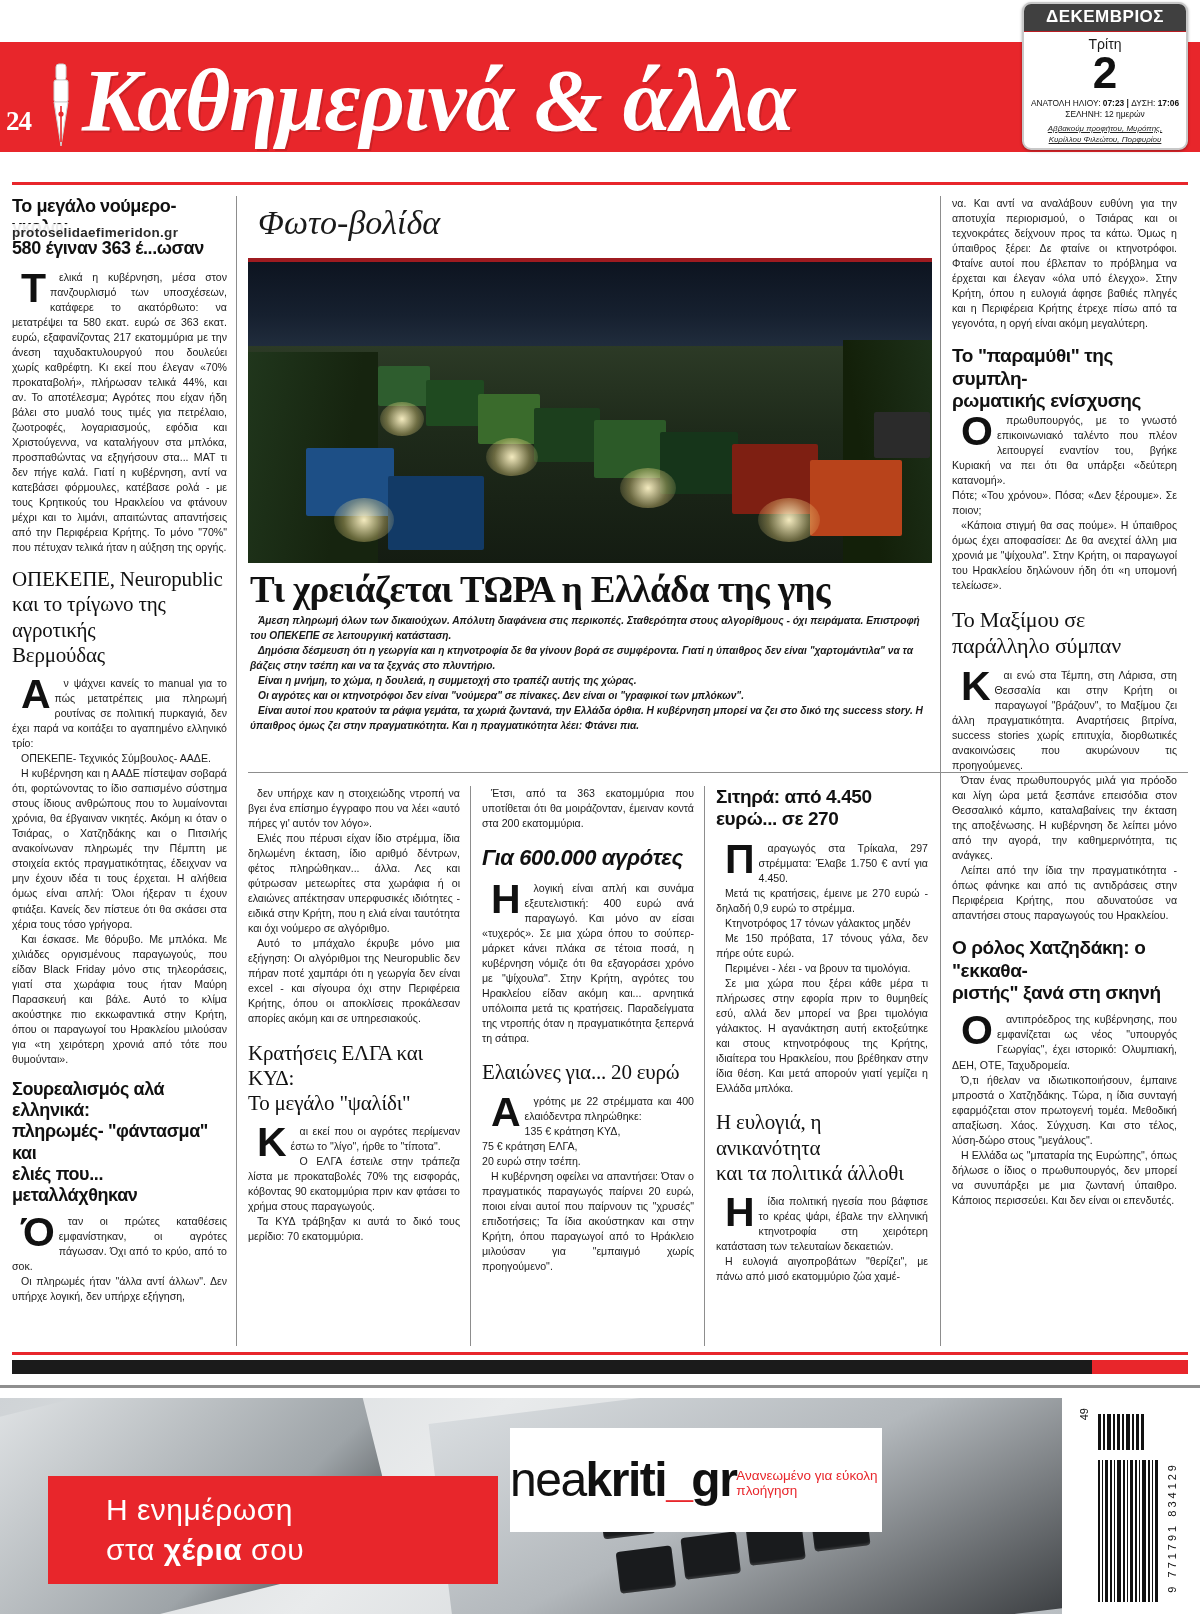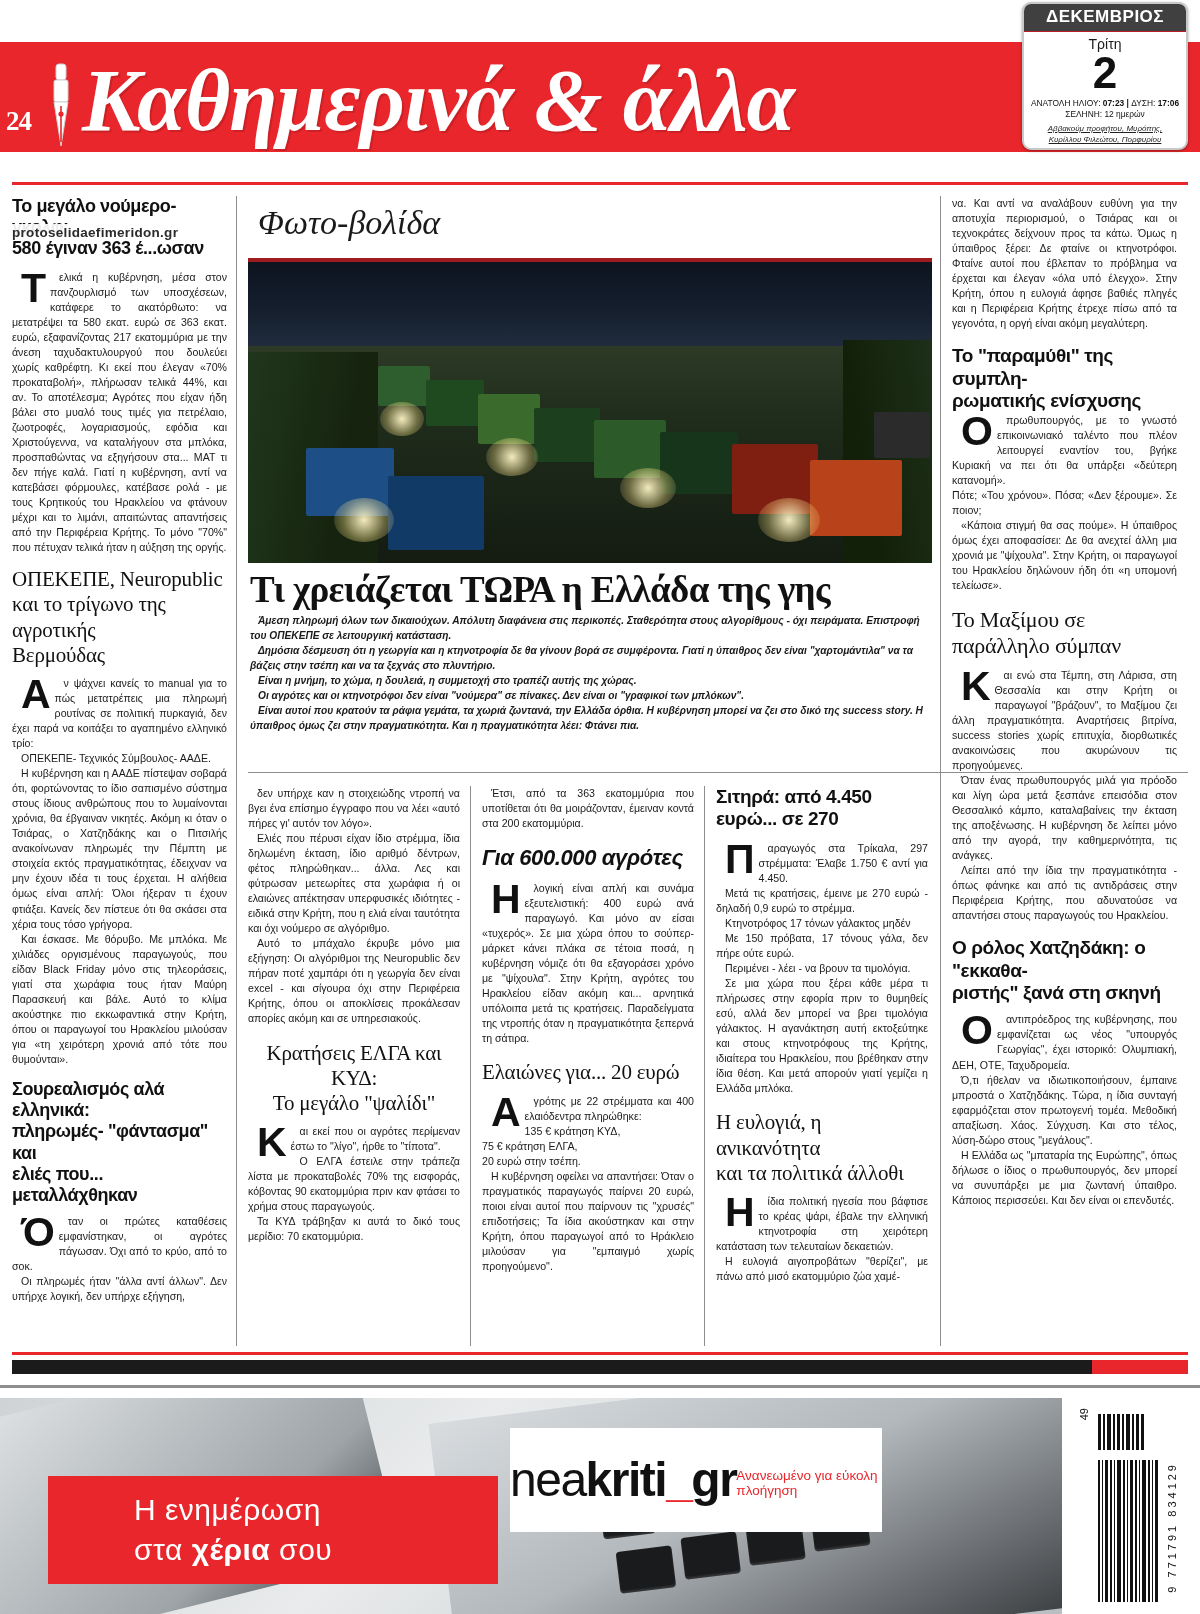--- a/index.html
+++ b/index.html
@@ -256,21 +256,21 @@
     background: linear-gradient(150deg,#e3e6e8,#9ea4a8 70%,#43474a);
     transform: rotate(-14deg);
     border-radius: 8px;
   }
   .ad-redbox {
     position: absolute; left: 48px; top: 78px;
     width: 450px; height: 108px;
     background: #e8262b;
     display: flex; flex-direction: column;
     justify-content: center;
-    padding-left: 86px;
+    padding-left: 58px;
   }
   .ad-redbox .l1 {
     color: #fff; font-size: 30px; letter-spacing: .5px;
     font-family: "Liberation Sans", sans-serif;
   }
   .ad-redbox .l2 {
     color: #fff; font-size: 30px; letter-spacing: .5px;
     font-family: "Liberation Sans", sans-serif;
     margin-top: 6px;
   }
@@ -430,21 +430,21 @@
     <p>Οι αγρότες και οι κτηνοτρόφοι δεν είναι "νούμερα" σε πίνακες. Δεν είναι οι "γραφικοί των μπλόκων".</p>
     <p>Είναι αυτοί που κρατούν τα ράφια γεμάτα, τα χωριά ζωντανά, την Ελλάδα όρθια. Η κυβέρνηση μπορεί να ζει στο δικό της success story. Η ύπαιθρος όμως ζει στην πραγματικότητα. Και η πραγματικότητα λέει: Φτάνει πια.</p>
   </div>
 
   <div class="sec-divider"></div>
 
   <div class="col" style="left:248px; top:786px; width:212px;">
     <p class="body">δεν υπήρχε καν η στοιχειώδης ντροπή να βγει ένα επίσημο έγγραφο που να λέει «αυτό πήρες γι' αυτόν τον λόγο».</p>
     <p class="body">Ελιές που πέρυσι είχαν ίδιο στρέμμα, ίδια δηλωμένη έκταση, ίδιο αριθμό δέντρων, φέτος πληρώθηκαν... άλλα. Λες και φύτρωσαν μετεωρίτες στα χωράφια ή οι ελαιώνες απέκτησαν υπερφυσικές ιδιότητες - ειδικά στην Κρήτη, που η ελιά είναι ταυτότητα και όχι νούμερο σε αλγόριθμο.</p>
     <p class="body">Αυτό το μπάχαλο έκρυβε μόνο μια εξήγηση: Οι αλγόριθμοι της Neuropublic δεν πήραν ποτέ χαμπάρι ότι η γεωργία δεν είναι excel - και σίγουρα όχι στην Περιφέρεια Κρήτης, όπου οι αποκλίσεις προκάλεσαν απορίες ακόμη και σε υπηρεσιακούς.</p>
-    <div class="serif-hd" style="margin-top:14px; font-size:21px;text-align:center;">
+    <div class="serif-hd" style="margin-top:14px; font-size:21px;">
       <div>Κρατήσεις ΕΛΓΑ και ΚΥΔ:</div>
       <div>Το μεγάλο "ψαλίδι"</div>
     </div>
     <p class="body dropcap" style="margin-top:8px;">Και εκεί που οι αγρότες περίμεναν έστω το "λίγο", ήρθε το "τίποτα".</p>
     <p class="body">Ο ΕΛΓΑ έστειλε στην τράπεζα λίστα με προκαταβολές 70% της εισφοράς, κόβοντας 90 εκατομμύρια πριν καν φτάσει το χρήμα στους παραγωγούς.</p>
     <p class="body">Τα ΚΥΔ τράβηξαν κι αυτά το δικό τους μερίδιο: 70 εκατομμύρια.</p>
   </div>
   <div class="vrule" style="left:470px; top:786px; height:560px;"></div>
 
   <div class="col" style="left:482px; top:786px; width:212px;">

